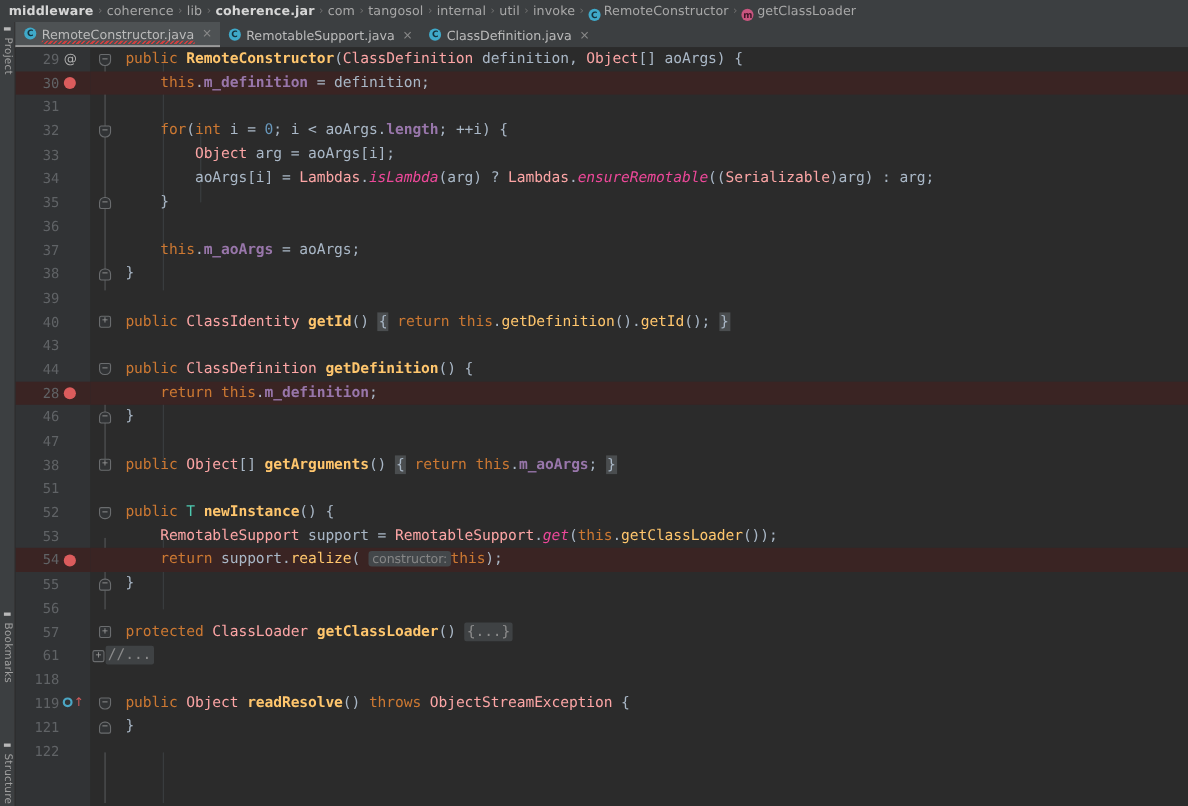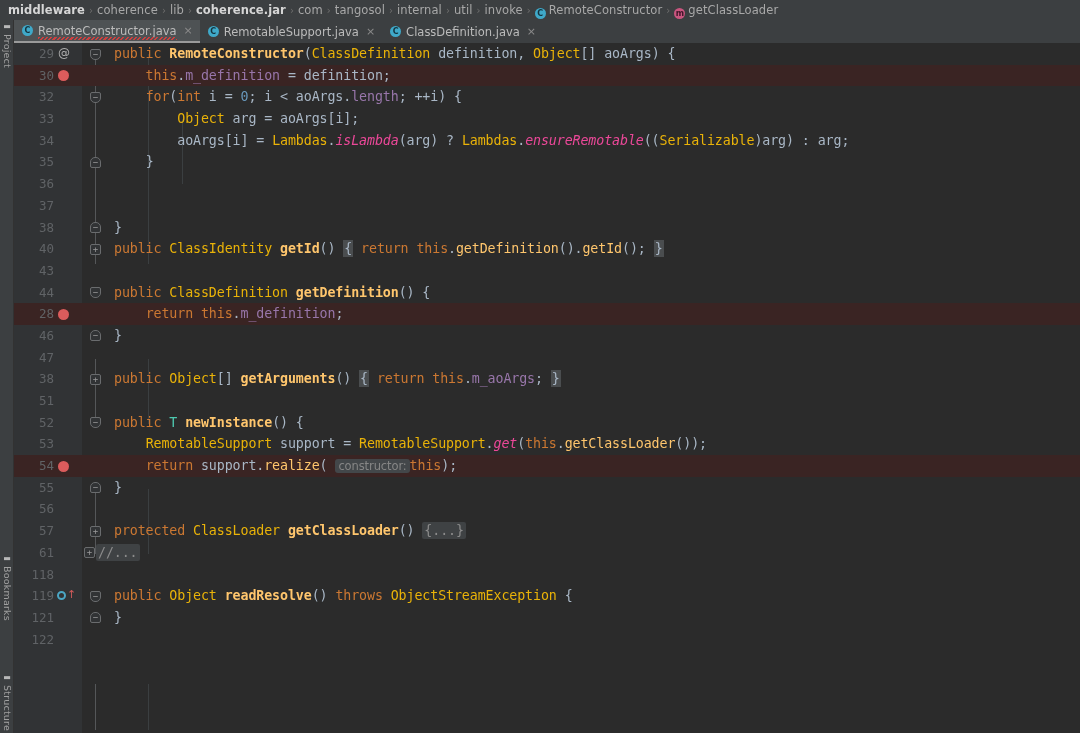--- a/index.html
+++ b/index.html
@@ -277,24 +277,24 @@
 
   .indent-guide {
     position: absolute;
     top: 0;
     width: 1px;
     background: #3b3f41;
   }
 
   
   .kw   { color: #cc7832; }
-  .cls  { color: #eab308; }
+  .cls  { color: #fca5a5; }
   .mth  { color: #ffc66d; }
   .mthb { color: #ffc66d; font-weight: bold; }
-  .fld  { color: #9876aa; }
+  .fld  { color: #9876aa; font-weight: bold; }
   .num  { color: #6897bb; }
   .stat { color: #ec4899; font-style: italic; }
   .pnt  { color: #a9b7c6; }
   .tparam { color: #4ec9b0; }
   .fold-span {
     background: #3f4244;
     color: #8c8c8c;
     border-radius: 2px;
     padding: 1px 2px;
   }
@@ -399,20 +399,23 @@
       </div>
 
       <div class="row hl">
         <div class="gutter-hl"></div>
         <div class="rowbg"></div>
         <span class="lineno">30</span>
         <span class="bp"></span>
         <span class="code"><span class="kw">    this</span><span class="pnt">.</span><span class="fld">m_definition</span> <span class="pnt">=</span> definition<span class="pnt">;</span></span>
       </div>
 
+      <div class="row">
+        <span class="lineno">31</span>
+      </div>
 
       <div class="row">
         <span class="lineno">32</span>
         <span class="foldmark minus">−</span>
         <span class="code">    <span class="kw">for</span><span class="pnt">(</span><span class="kw">int</span> i <span class="pnt">=</span> <span class="num">0</span><span class="pnt">;</span> i <span class="pnt">&lt;</span> aoArgs<span class="pnt">.</span><span class="fld">length</span><span class="pnt">;</span> <span class="pnt">++</span>i<span class="pnt">) {</span></span>
       </div>
 
       <div class="row">
         <span class="lineno">33</span>
         <span class="code">        <span class="cls">Object</span> arg <span class="pnt">=</span> aoArgs<span class="pnt">[</span>i<span class="pnt">];</span></span>
@@ -428,28 +431,32 @@
         <span class="foldmark minus-up">−</span>
         <span class="code">    <span class="pnt">}</span></span>
       </div>
 
       <div class="row">
         <span class="lineno">36</span>
       </div>
 
       <div class="row">
         <span class="lineno">37</span>
+        <span class="code"><span class="kw">    this</span><span class="pnt">.</span><span class="fld">m_aoArgs</span> <span class="pnt">=</span> aoArgs<span class="pnt">;</span></span>
       </div>
 
       <div class="row">
         <span class="lineno">38</span>
         <span class="foldmark minus-up">−</span>
         <span class="code"><span class="pnt">}</span></span>
       </div>
 
+      <div class="row">
+        <span class="lineno">39</span>
+      </div>
 
       <div class="row">
         <span class="lineno">40</span>
         <span class="foldmark plus">+</span>
         <span class="code"><span class="kw">public</span> <span class="cls">ClassIdentity</span> <span class="mthb">getId</span><span class="pnt">()</span> <span class="fold-brace">{</span> <span class="kw">return</span> <span class="kw">this</span><span class="pnt">.</span><span class="mth">getDefinition</span><span class="pnt">().</span><span class="mth">getId</span><span class="pnt">();</span> <span class="fold-brace">}</span></span>
       </div>
 
       <div class="row">
         <span class="lineno">43</span>
       </div>

